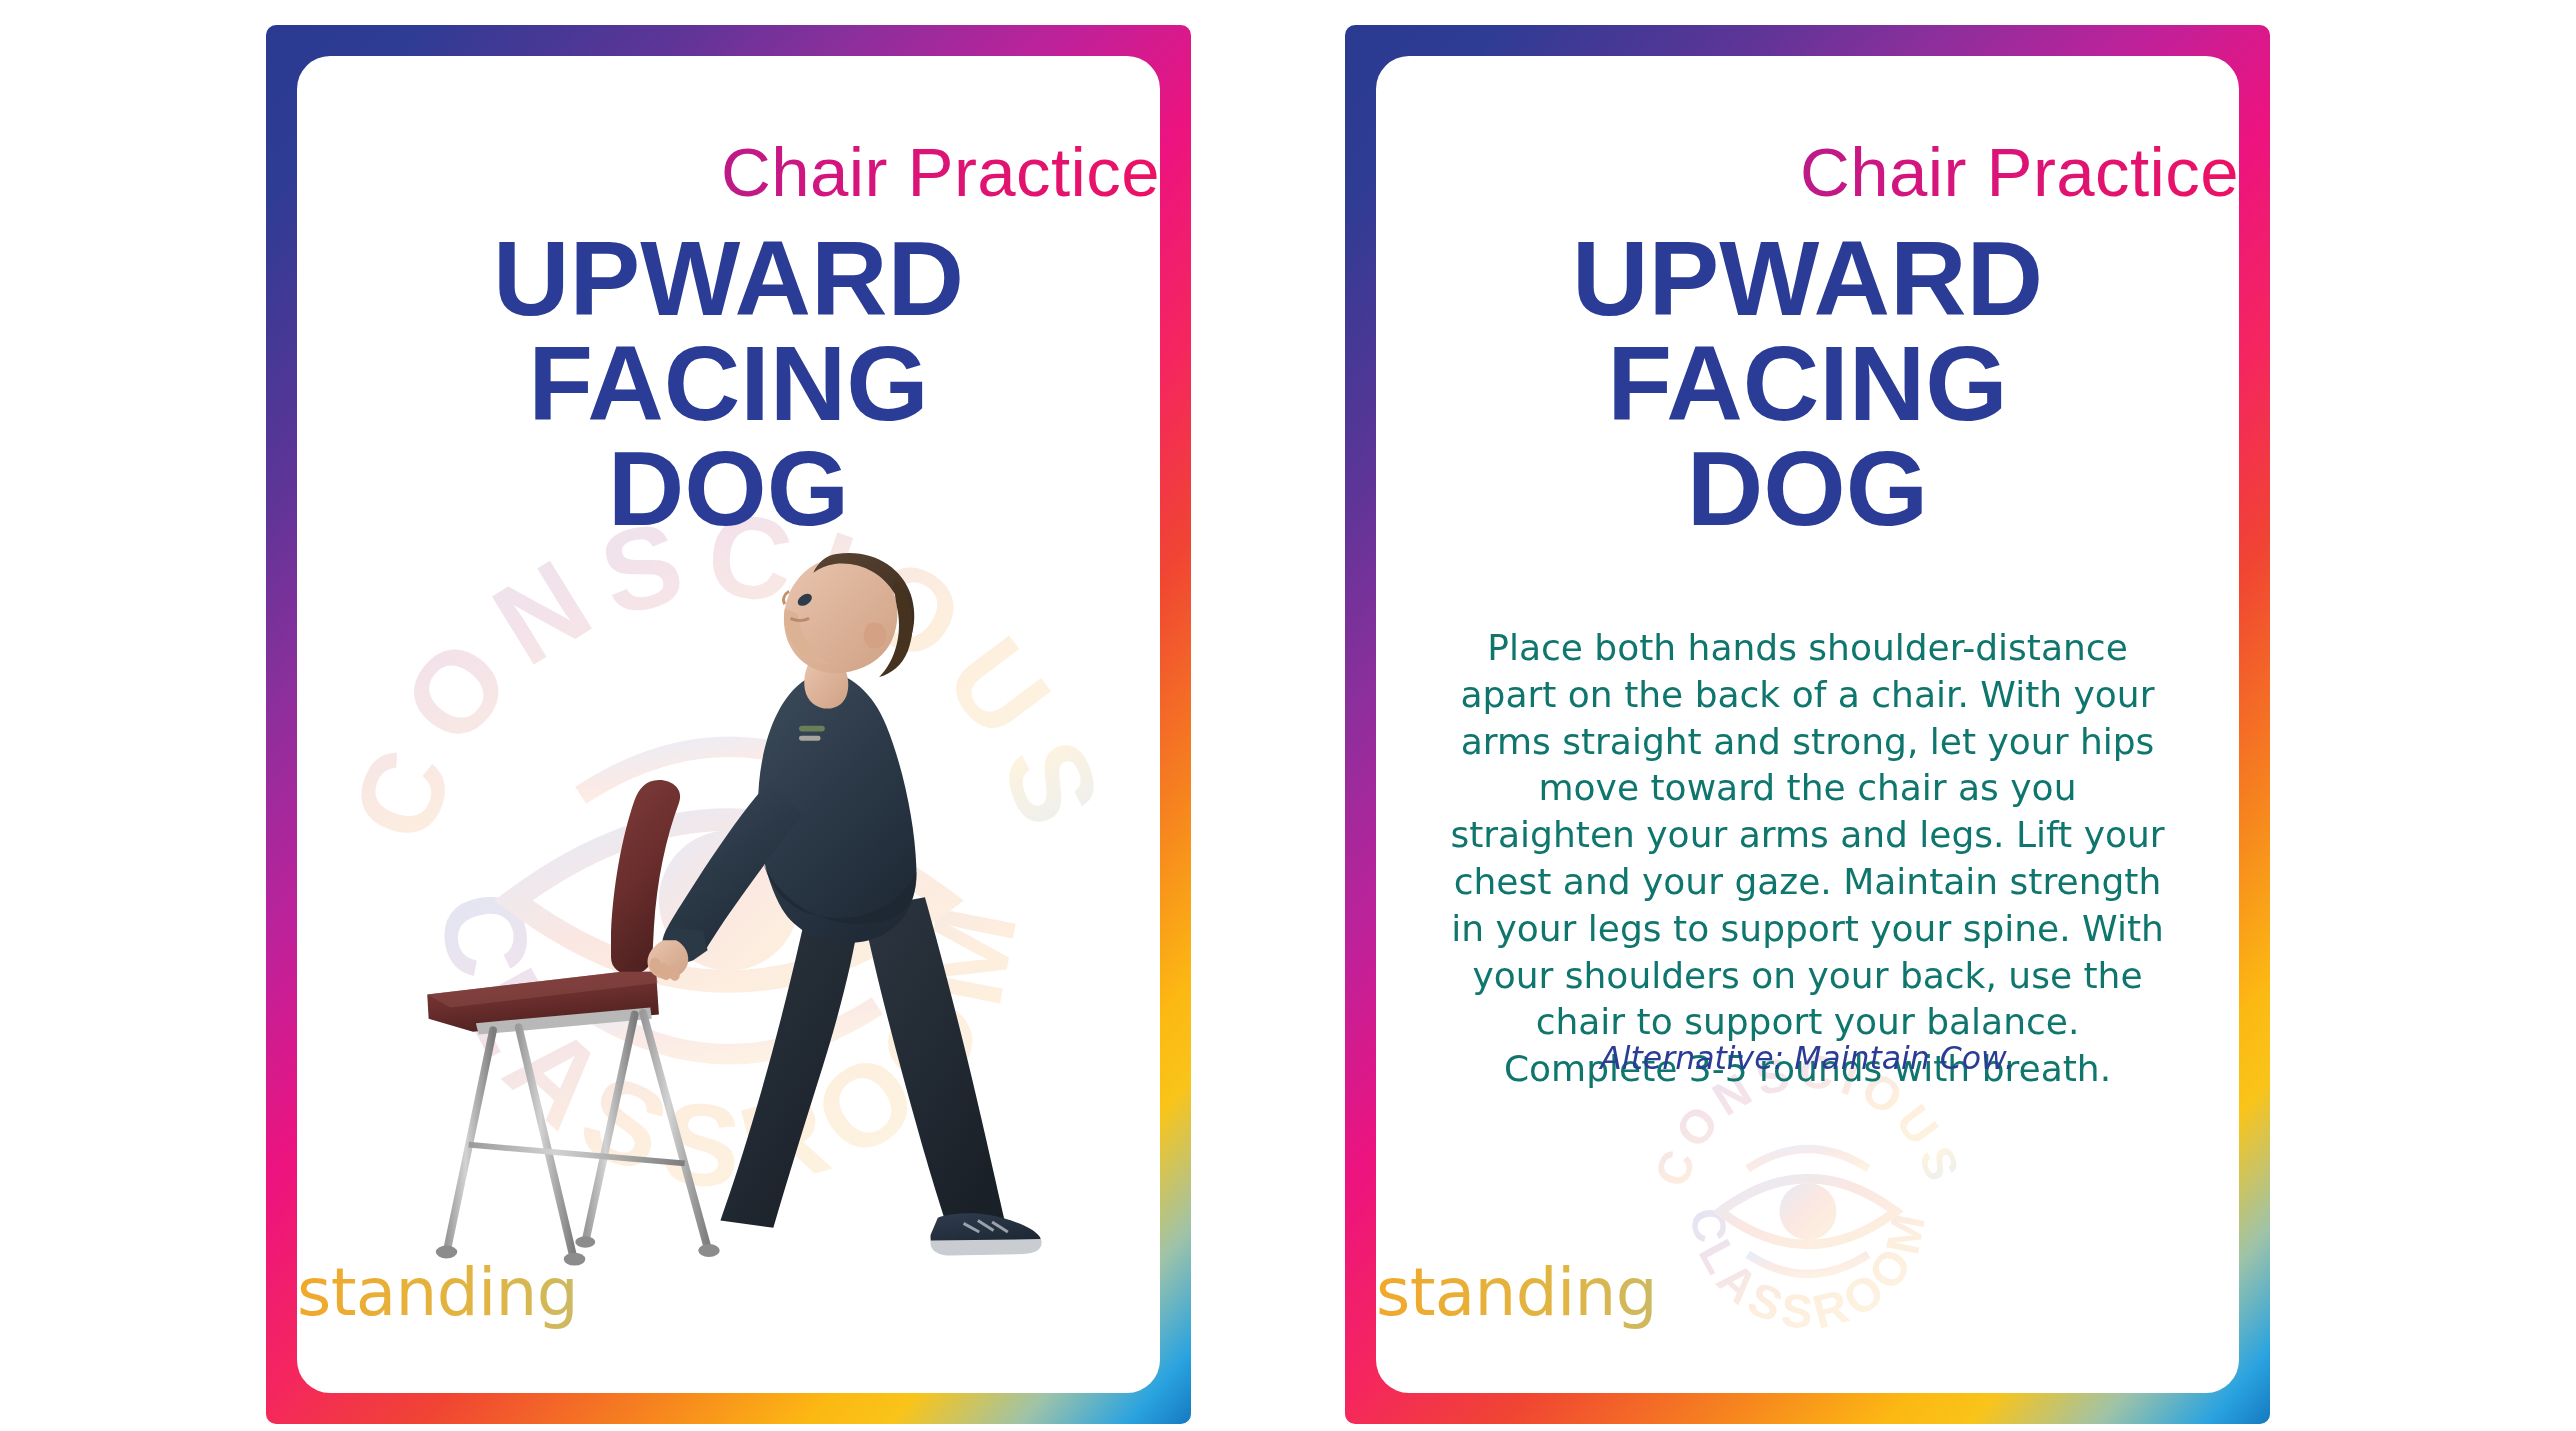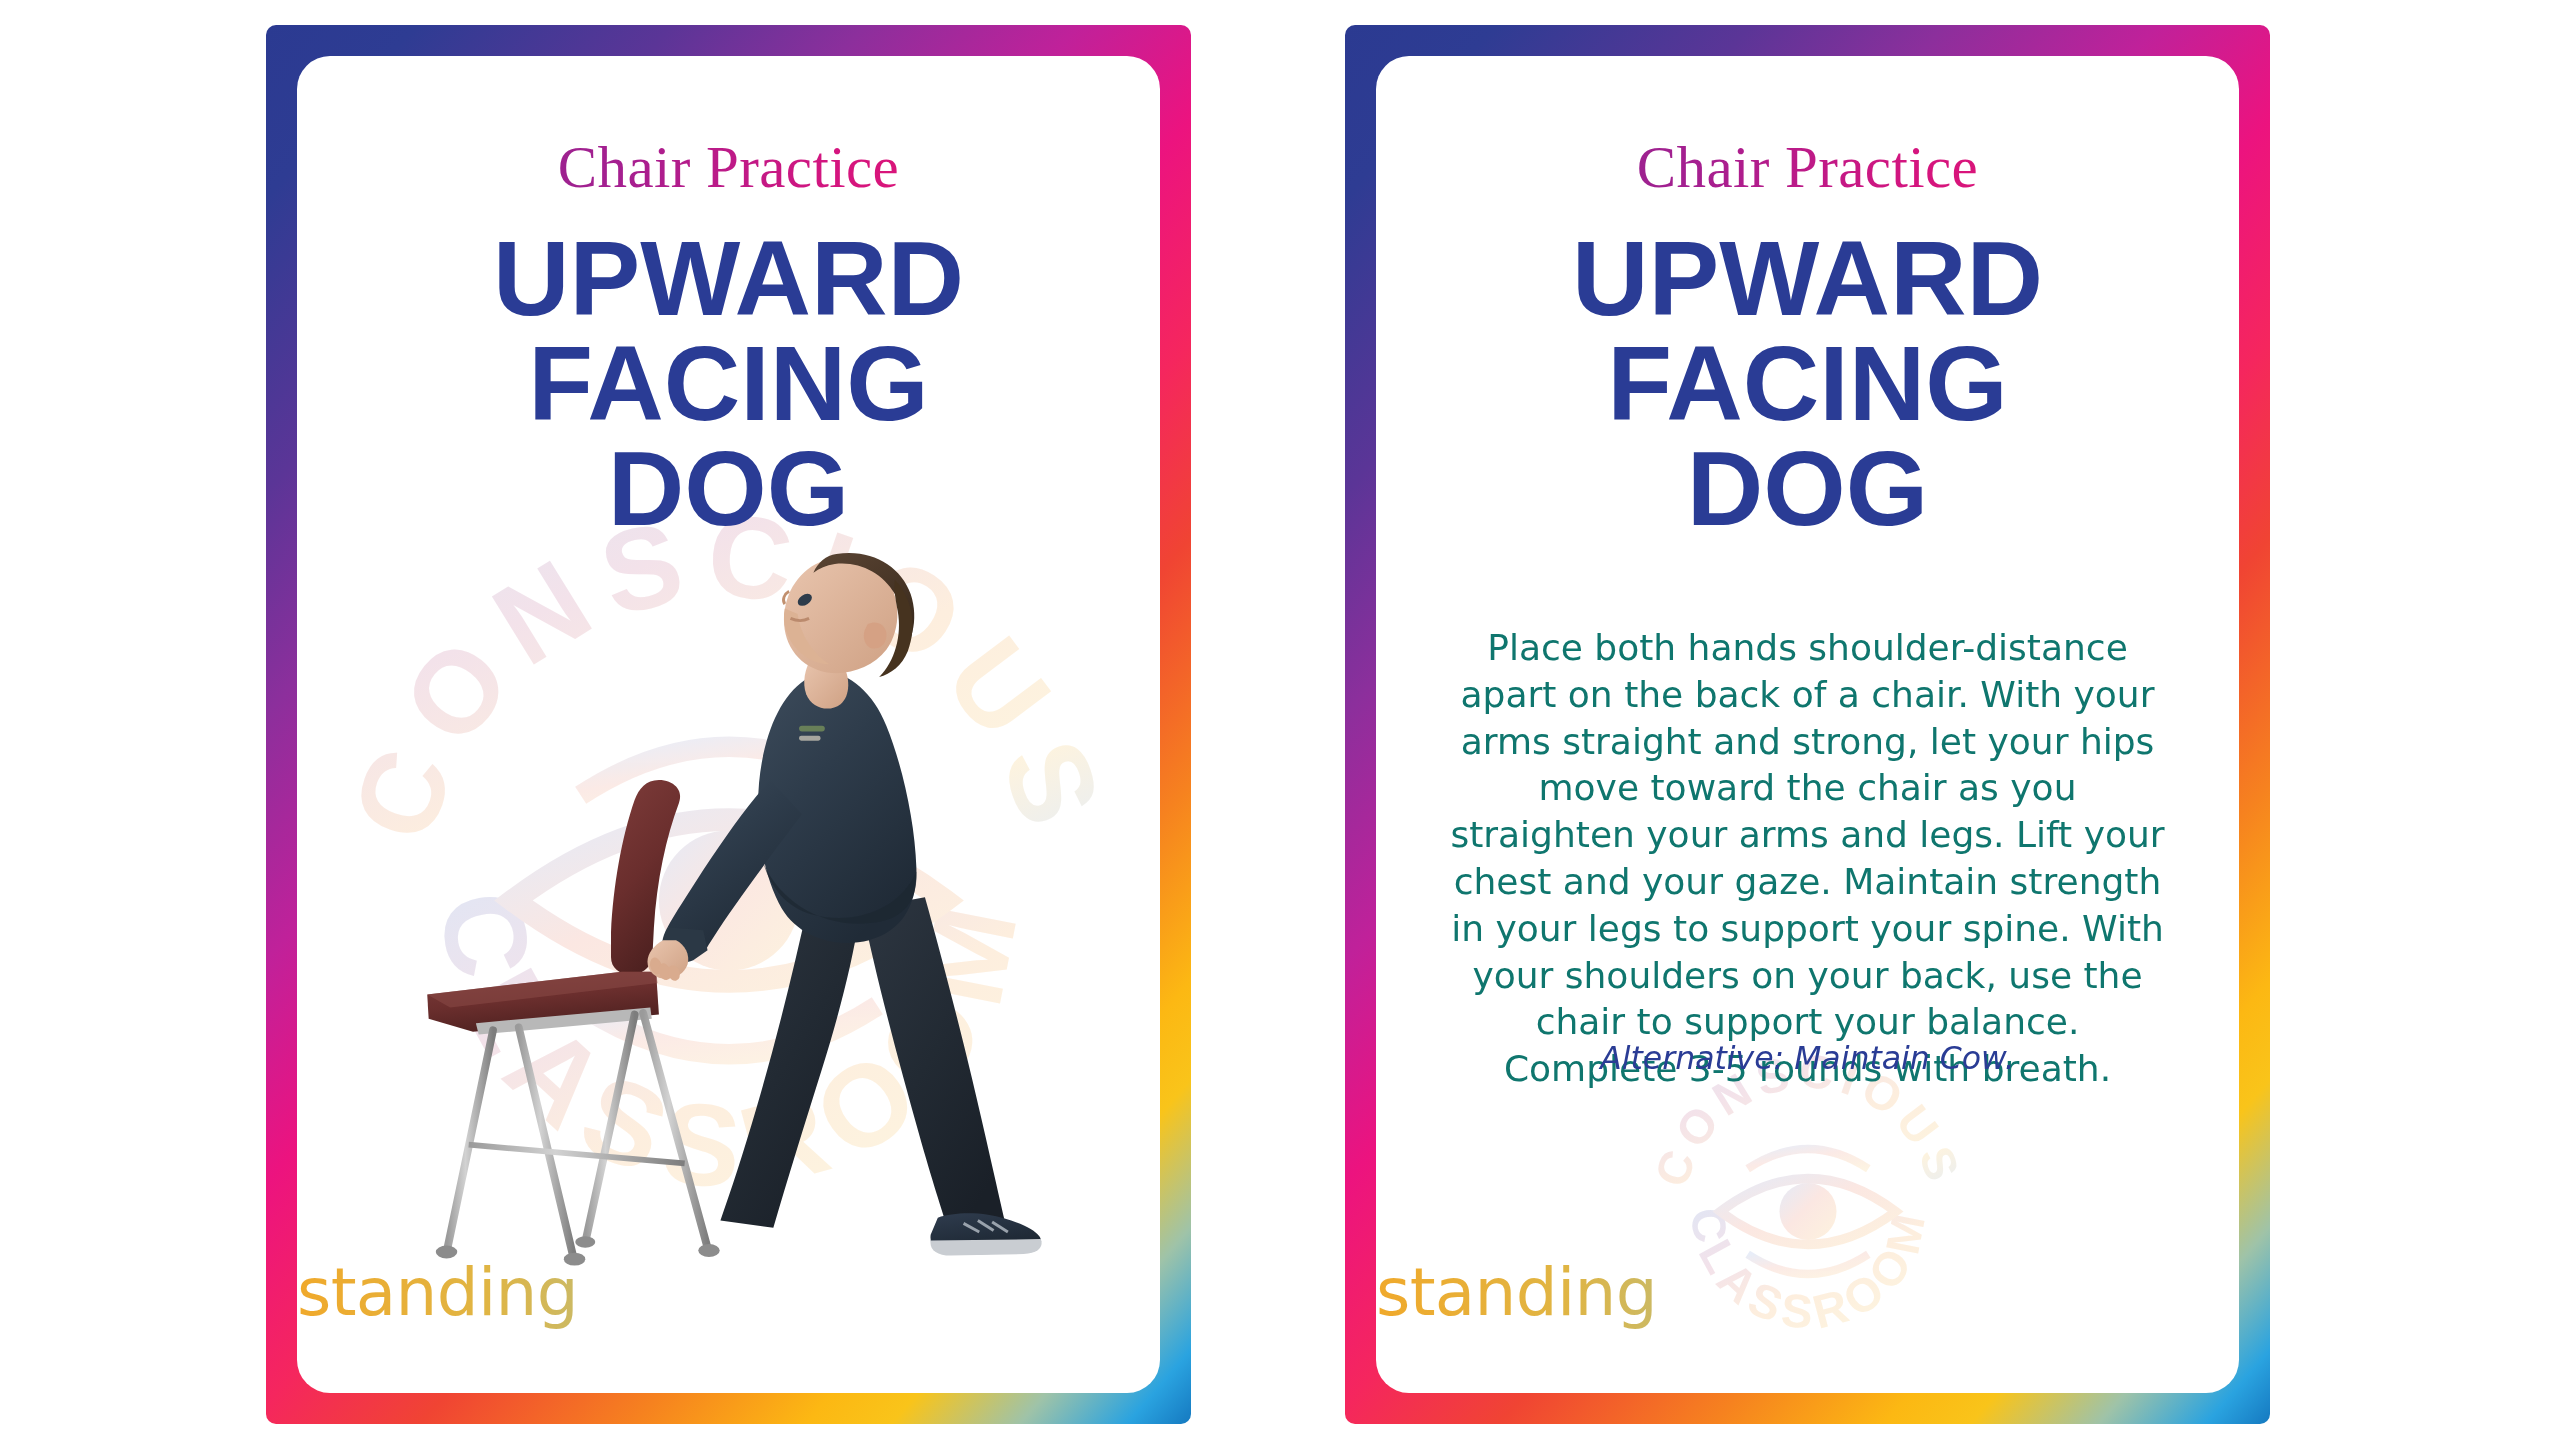--- a/index.html
+++ b/index.html
@@ -60,30 +60,30 @@
     opacity: 1;
   }
   .watermark.left-wm  { top: 440px;  width: 809px; height: 809px; }
   .watermark.right-wm { top: 991px; width: 329px;  height: 329px; }
 
   
   .eyebrow {
     position: absolute;
     top: 77px;
     left: 0; right: 0;
-    text-align: center;
-    font-size: 59px;
+    text-align: right;
+    font-size: 69px;
     font-weight: 400;
     letter-spacing: 0.4px;
     background: linear-gradient(90deg, #7b2d8e 0%, #a61f90 38%, #d4157f 62%, #ec1164 100%);
     -webkit-background-clip: text;
     background-clip: text;
     color: transparent;
     -webkit-text-fill-color: transparent;
-    font-family: Liberation Serif, serif;
+    font-family: Liberation Sans, sans-serif;
   }
 
   .pose-title {
     position: absolute;
     top: 170px;
     left: 0; right: 0;
     text-align: center;
     font-size: 106px;
     line-height: 0.99;
     font-weight: 700;

